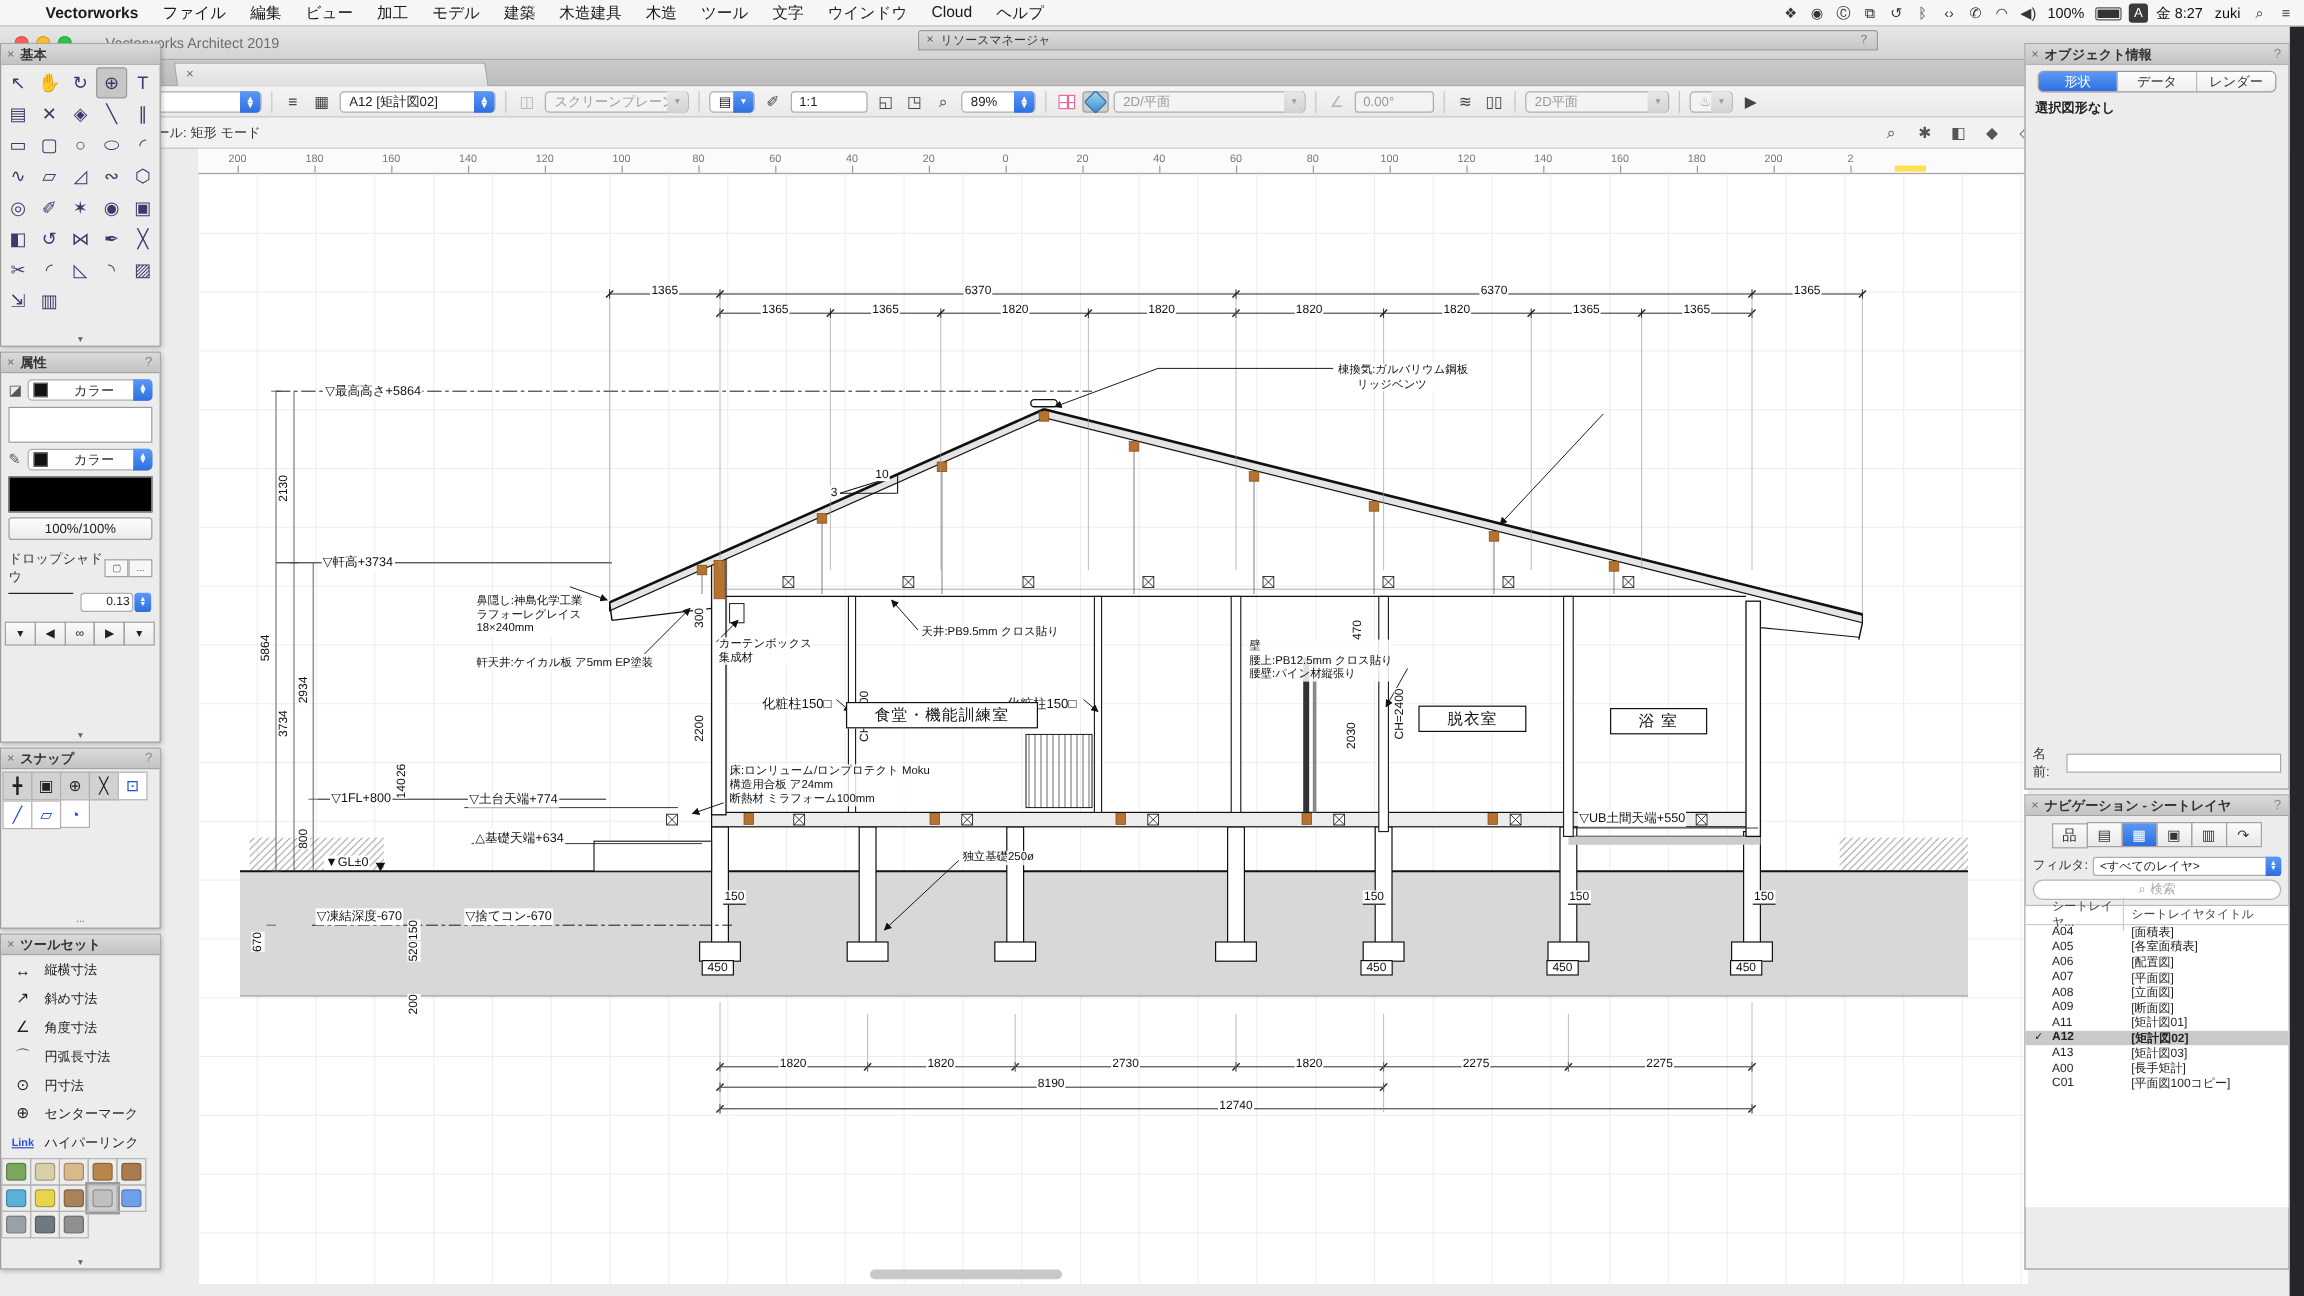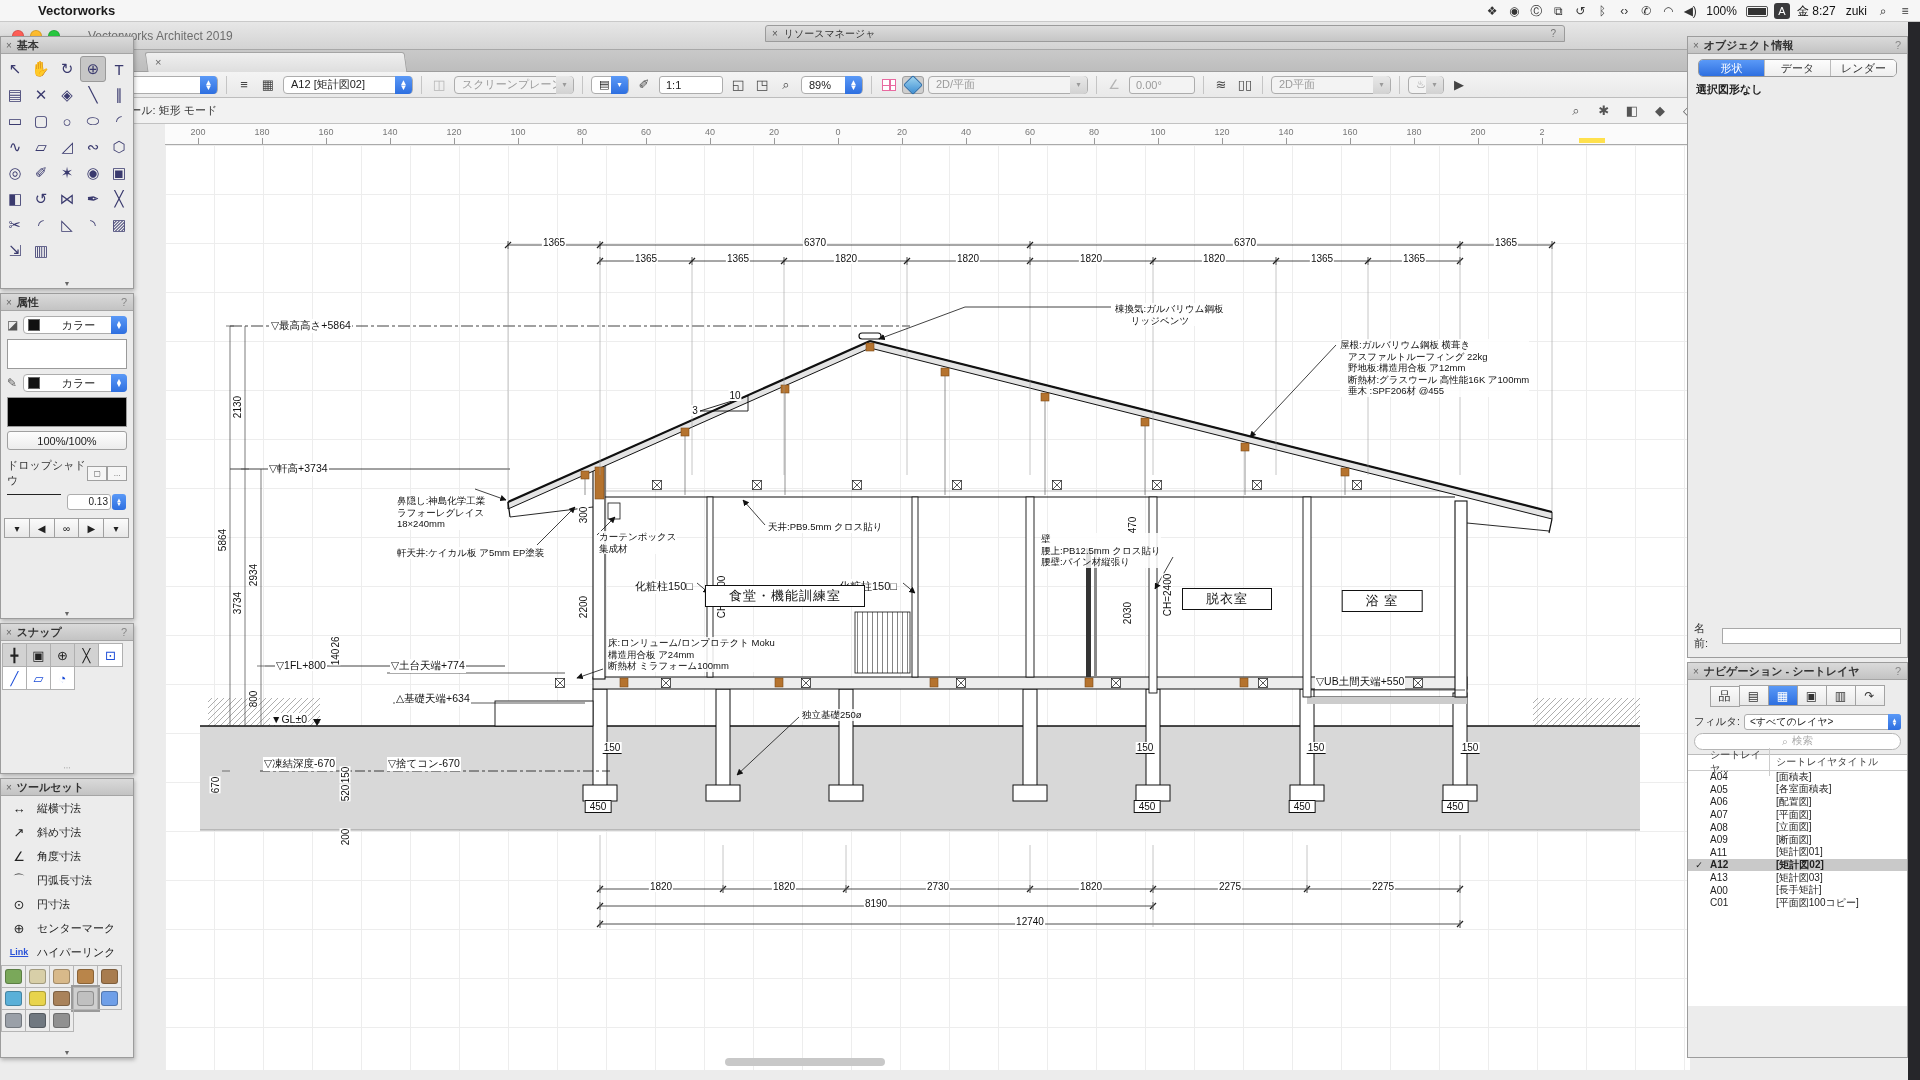--- a/index.html
+++ b/index.html
@@ -148,21 +148,21 @@
   .seg .s { flex:1; font-size:11px; display:flex; align-items:center; justify-content:center; color:#333;
     background:linear-gradient(#fdfdfd,#eee); border-left:1px solid #bbb; }
   .seg .s:first-child { border-left:none; }
   .seg .s.on { background:linear-gradient(#5a99f7,#2e6fe0); color:#fff; }
   #oi-nosel { margin:4px 8px; font-size:11px; font-weight:bold; color:#222; }
   #oi-name { position:absolute; bottom:6px; left:6px; right:6px; display:flex; align-items:center; font-size:11px; color:#333;}
   #oi-name input { flex:1; height:16px; border:1px solid #a8a8a8; background:#fff; margin-left:4px; }
   .nav-ic { width:30px; height:21px; border:1px solid #a3a3a3; margin-left:-1px; display:inline-flex; align-items:center;
     justify-content:center; font-size:12px; color:#333; background:linear-gradient(#fbfbfb,#e9e9e9); }
   .nav-ic.on { background:linear-gradient(#5a99f7,#2e6fe0); color:#fff; }
-  #nav-filter { display:flex; align-items:center; margin:5px 6px 3px; font-size:10.5px; color:#333; }
+  #nav-filter { display:flex; margin:5px 6px 3px; font-size:10.5px; color:#333; }
   #nav-filter .dd2 { flex:1; height:16px; margin-left:4px; background:#fff; border:1px solid #adadad; border-radius:3px;
     font-size:10px; display:flex; align-items:center; padding-left:5px; position:relative; color:#222;}
   #nav-filter .dd2 .chev { position:absolute; right:-1px; top:-1px; width:13px; height:16px; border-radius:0 3px 3px 0;
     background:linear-gradient(#5a99f7,#2e6fe0); color:#fff; font-size:6px; line-height:4px; display:flex;
     flex-direction:column; align-items:center; justify-content:center; }
   #nav-search { margin:3px 6px; height:17px; background:#fff; border:1px solid #b5b5b5; border-radius:9px;
     display:flex; align-items:center; justify-content:center; font-size:10.5px; color:#aaa; }
   #nav-tbl { margin:4px 0 0; background:#fff; border-top:1px solid #bbb; height:252px; }
   .nav-cols { display:flex; font-size:10px; color:#444; border-bottom:1px solid #ccc; height:16px; align-items:center; }
   .nav-cols .c1 { width:82px; padding-left:22px; border-right:1px solid #ccc; }
@@ -180,20 +180,35 @@
     background:linear-gradient(#e84e3c 25%,#3c8ce8 25%,#3c8ce8 50%,#57c84e 50%,#57c84e 75%,#e8c83c 75%); }
 </style>
 </head>
 <body>
 
 <div id="app">
 
   <div id="menubar">
     <span class="apple"></span>
     <span class="menu-item bold">Vectorworks</span>
+    <span id="menus" style="display:flex;">
+        <span class="menu-item">ファイル</span>
+        <span class="menu-item">編集</span>
+        <span class="menu-item">ビュー</span>
+        <span class="menu-item">加工</span>
+        <span class="menu-item">モデル</span>
+        <span class="menu-item">建築</span>
+        <span class="menu-item">木造建具</span>
+        <span class="menu-item">木造</span>
+        <span class="menu-item">ツール</span>
+        <span class="menu-item">文字</span>
+        <span class="menu-item">ウインドウ</span>
+        <span class="menu-item">Cloud</span>
+        <span class="menu-item">ヘルプ</span>
+      </span>
     <div id="mb-right">
         <span class="st-ic">❖</span>
         <span class="st-ic">◉</span>
         <span class="st-ic">Ⓒ</span>
         <span class="st-ic">⧉</span>
         <span class="st-ic">↺</span>
         <span class="st-ic">ᛒ</span>
         <span class="st-ic">‹›</span>
         <span class="st-ic">✆</span>
         <span class="st-ic">◠</span>
@@ -703,25 +718,20 @@
           <div class="vdim" style="left: 967px; top: 380px;">470</div>
           <div class="vdim" style="left: 962px; top: 468px;">2030</div>
           <div class="vdim" style="left: 170px; top: 497px;">26</div>
           <div class="vdim" style="left: 170px; top: 512px;">140</div>
           <div class="vdim" style="left: 180px; top: 630px;">150</div>
           <div class="vdim" style="left: 180px; top: 648px;">520</div>
           <div class="vdim" style="left: 180px; top: 692px;">200</div>
           <div class="vdim" style="left: 50px; top: 640px;">670</div>
           <div class="anno" style="left: 950px; top: 158px;">棟換気:ガルバリウム鋼板
       リッジベンツ</div>
-          <div class="anno" style="left: 1175px; top: 194px;">屋根:ガルバリウム鋼板 横葺き
-   アスファルトルーフィング 22kg
-   野地板:構造用合板 ア12mm
-   断熱材:グラスウール 高性能16K ア100mm
-   垂木 :SPF206材 @455</div>
           <div class="anno" style="left: 232px; top: 350px;">鼻隠し:神島化学工業
 ラフォーレグレイス
 18×240mm</div>
           <div class="anno" style="left: 232px; top: 402px;">軒天井:ケイカル板 ア5mm EP塗装</div>
           <div class="anno" style="left: 434px; top: 386px;">カーテンボックス
 集成材</div>
           <div class="anno" style="left: 603px; top: 376px; text-align: center;">天井:PB9.5mm クロス貼り</div>
           <div class="anno" style="left: 876px; top: 388px;">壁
 腰上:PB12.5mm クロス貼り
 腰壁:パイン材縦張り</div>

